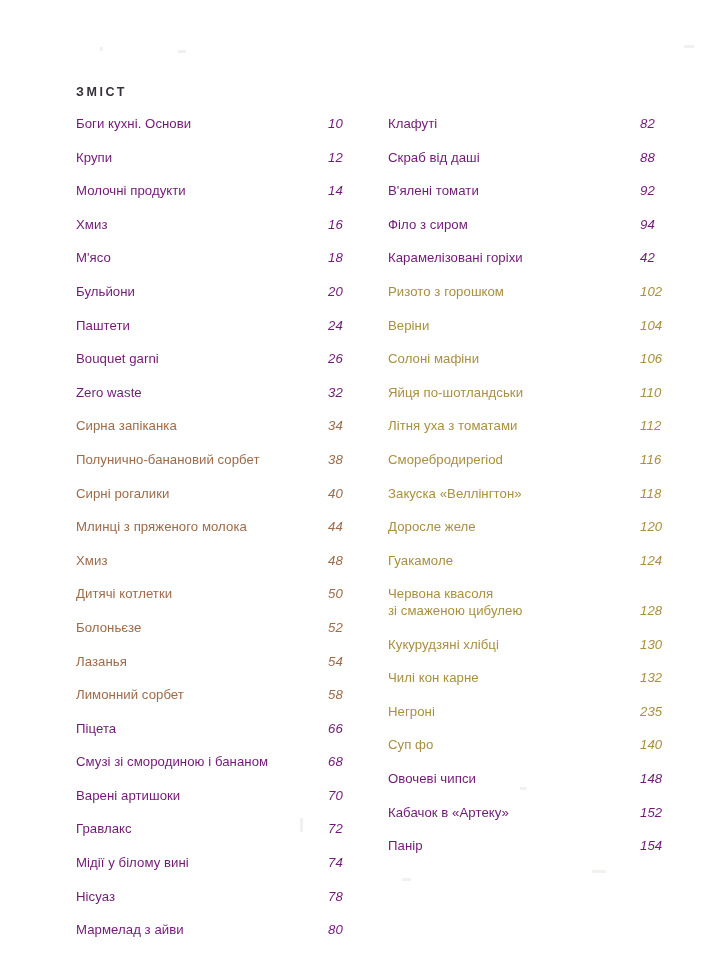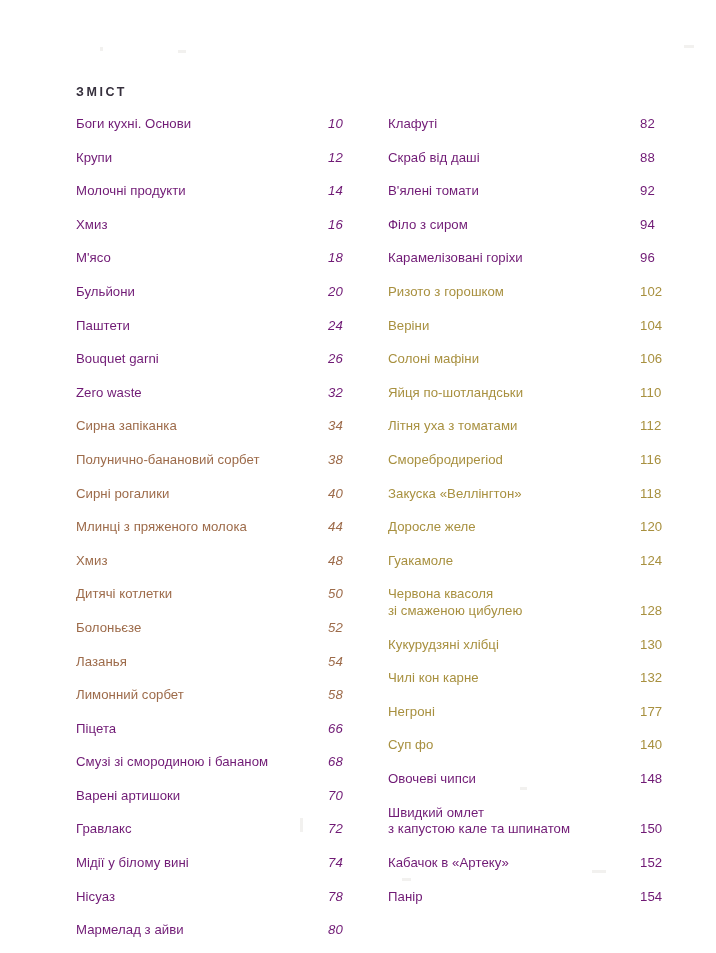--- a/index.html
+++ b/index.html
@@ -63,21 +63,21 @@
     letter-spacing: 0.05px;
   }
   .toc-page {
     position: absolute;
     top: 0;
     font-size: 13.2px;
     line-height: 16.8px;
     letter-spacing: 0.1px;
   }
   #column-left  .toc-page { left: 252px; font-style: italic; }
-  #column-right .toc-page { left: 252px; }
+  #column-right .toc-page { left: 252px; font-style: italic; }
 
   .toc-row.two-line .toc-page { top: 16.8px; }
 
   
   .c-dark { color: #701a75; }
   .c-brown { color: #9d6b4a; }
   .c-gold  { color: #a8903f; }
 </style>
 </head>
 <body>
@@ -208,21 +208,21 @@
       <div class="toc-row">
         <div class="toc-title c-dark">В'ялені томати</div>
         <div class="toc-page c-dark">92</div>
       </div>
       <div class="toc-row">
         <div class="toc-title c-dark">Філо з сиром</div>
         <div class="toc-page c-dark">94</div>
       </div>
       <div class="toc-row">
         <div class="toc-title c-dark">Карамелізовані горіхи</div>
-        <div class="toc-page c-dark">96</div>
+        <div class="toc-page c-dark">42</div>
       </div>
       <div class="toc-row">
         <div class="toc-title c-gold">Ризото з горошком</div>
         <div class="toc-page c-gold">102</div>
       </div>
       <div class="toc-row">
         <div class="toc-title c-gold">Веріни</div>
         <div class="toc-page c-gold">104</div>
       </div>
       <div class="toc-row">
@@ -261,35 +261,30 @@
       <div class="toc-row">
         <div class="toc-title c-gold">Кукурудзяні хлібці</div>
         <div class="toc-page c-gold">130</div>
       </div>
       <div class="toc-row">
         <div class="toc-title c-gold">Чилі кон карне</div>
         <div class="toc-page c-gold">132</div>
       </div>
       <div class="toc-row">
         <div class="toc-title c-gold">Негроні</div>
-        <div class="toc-page c-gold">177</div>
+        <div class="toc-page c-gold">235</div>
       </div>
       <div class="toc-row">
         <div class="toc-title c-gold">Суп фо</div>
         <div class="toc-page c-gold">140</div>
       </div>
       <div class="toc-row">
         <div class="toc-title c-dark">Овочеві чипси</div>
         <div class="toc-page c-dark">148</div>
       </div>
-      <div class="toc-row two-line">
-        <div class="toc-title c-dark">Швидкий омлет
-з капустою кале та шпинатом</div>
-        <div class="toc-page c-dark">150</div>
-      </div>
       <div class="toc-row">
         <div class="toc-title c-dark">Кабачок в «Артеку»</div>
         <div class="toc-page c-dark">152</div>
       </div>
       <div class="toc-row">
         <div class="toc-title c-dark">Панір</div>
         <div class="toc-page c-dark">154</div>
       </div>
     </div>
 

